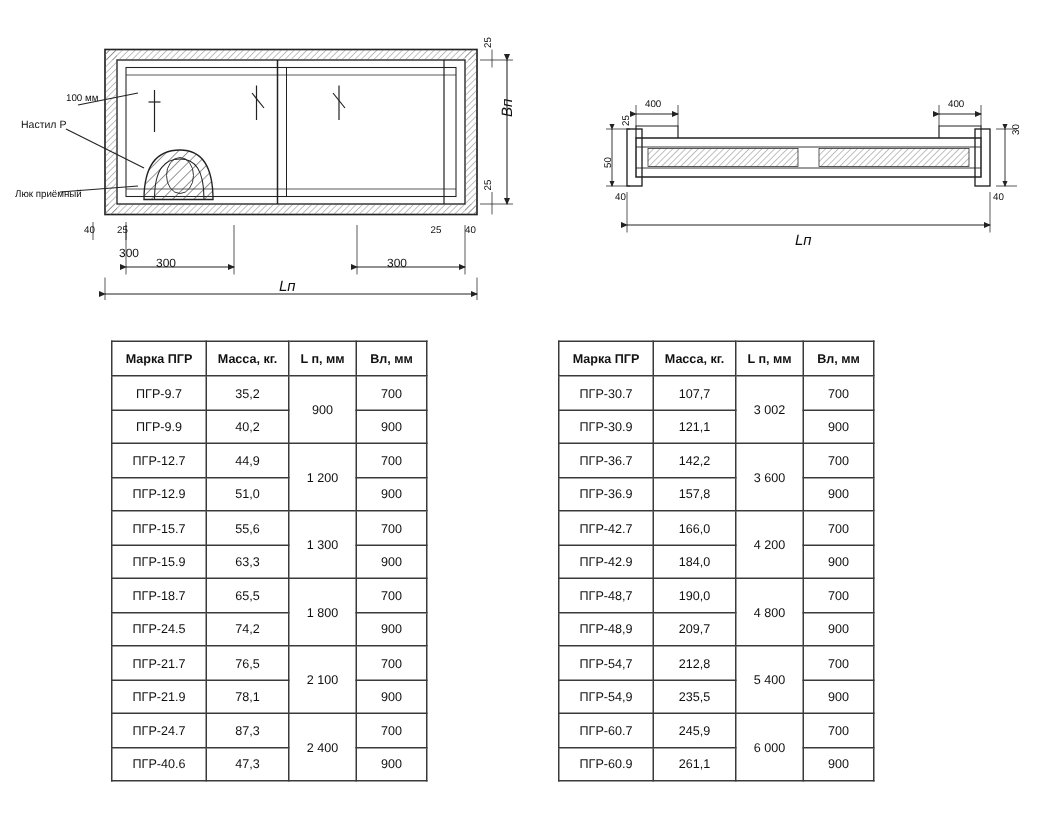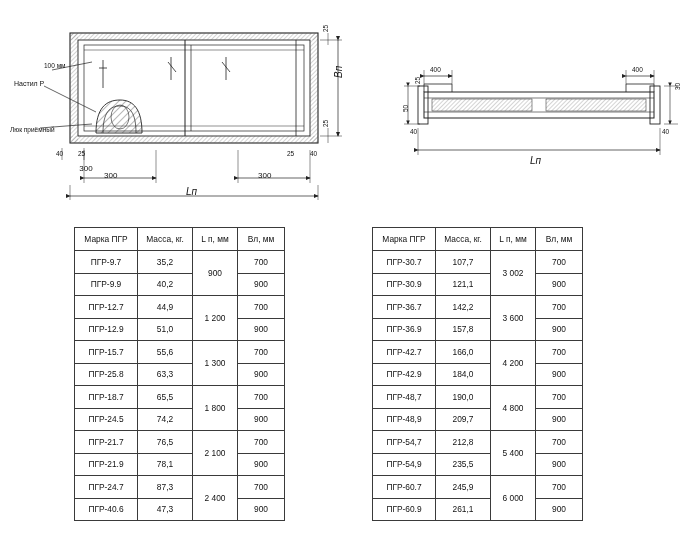--- a/index.html
+++ b/index.html
@@ -22,21 +22,21 @@
     color:#111;
   }
   .tbl td,.tbl th{
     border:1px solid #3a3a3a;
     text-align:center;
     vertical-align:middle;
     padding:0;
     font-weight:normal;
     white-space:nowrap;
   }
-  .tbl th{font-weight:normal;font-size:8.4px;height:22px;}
+  .tbl th{font-weight:bold;font-size:8.4px;height:22px;}
   .tbl td{height:21.5px;}
   .c-mark{width:62px;}
   .c-mass{width:54px;}
   .c-ln{width:44px;}
   .c-vl{width:46px;}
 
   #table-left{left:74px;top:227px;}
   #table-right{left:372px;top:227px;}
 
   .lbl{font-family:"Liberation Sans", sans-serif;}
@@ -222,21 +222,21 @@
         <td class="c-mass">51,0</td>
         <td class="c-vl">900</td>
       </tr>
       <tr>
         <td class="c-mark">ПГР-15.7</td>
         <td class="c-mass">55,6</td>
         <td class="c-ln" rowspan="2">1 300</td>
         <td class="c-vl">700</td>
       </tr>
       <tr>
-        <td class="c-mark">ПГР-25.8</td>
+        <td class="c-mark">ПГР-15.9</td>
         <td class="c-mass">63,3</td>
         <td class="c-vl">900</td>
       </tr>
       <tr>
         <td class="c-mark">ПГР-18.7</td>
         <td class="c-mass">65,5</td>
         <td class="c-ln" rowspan="2">1 800</td>
         <td class="c-vl">700</td>
       </tr>
       <tr>

